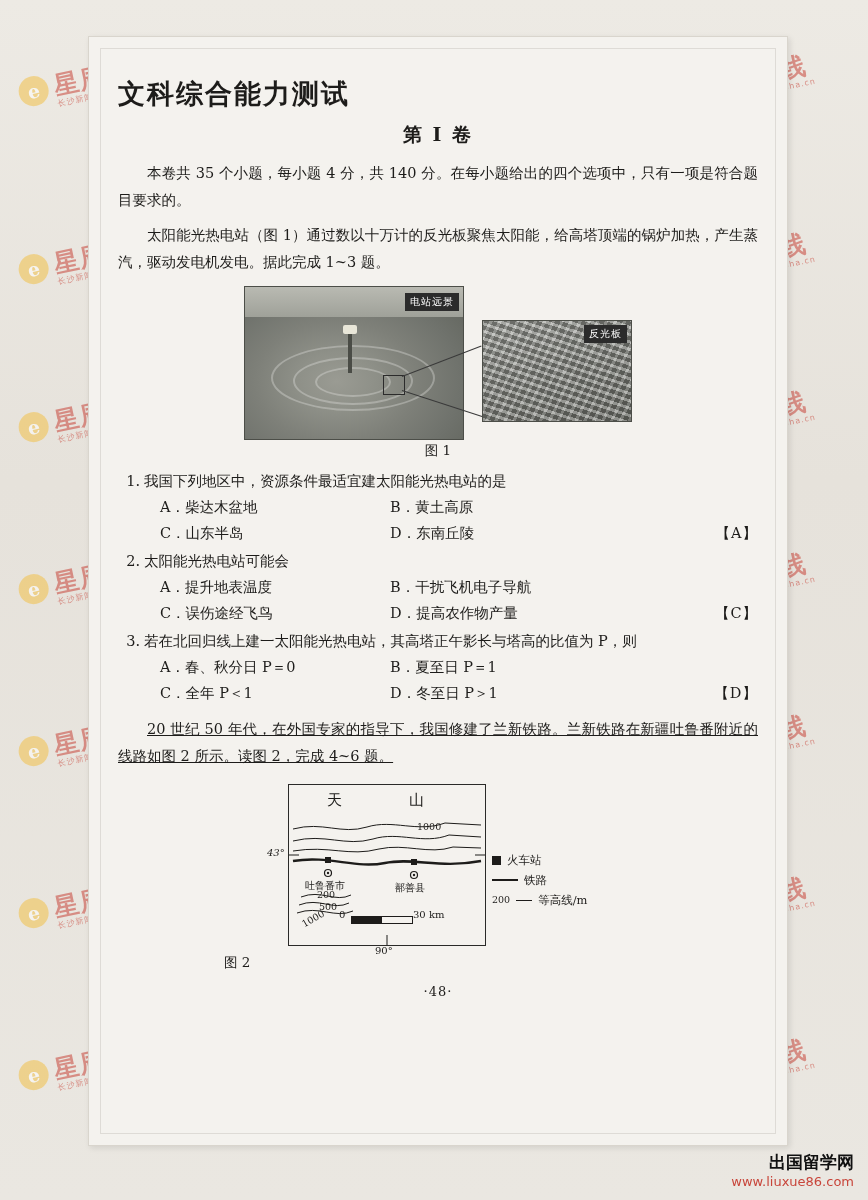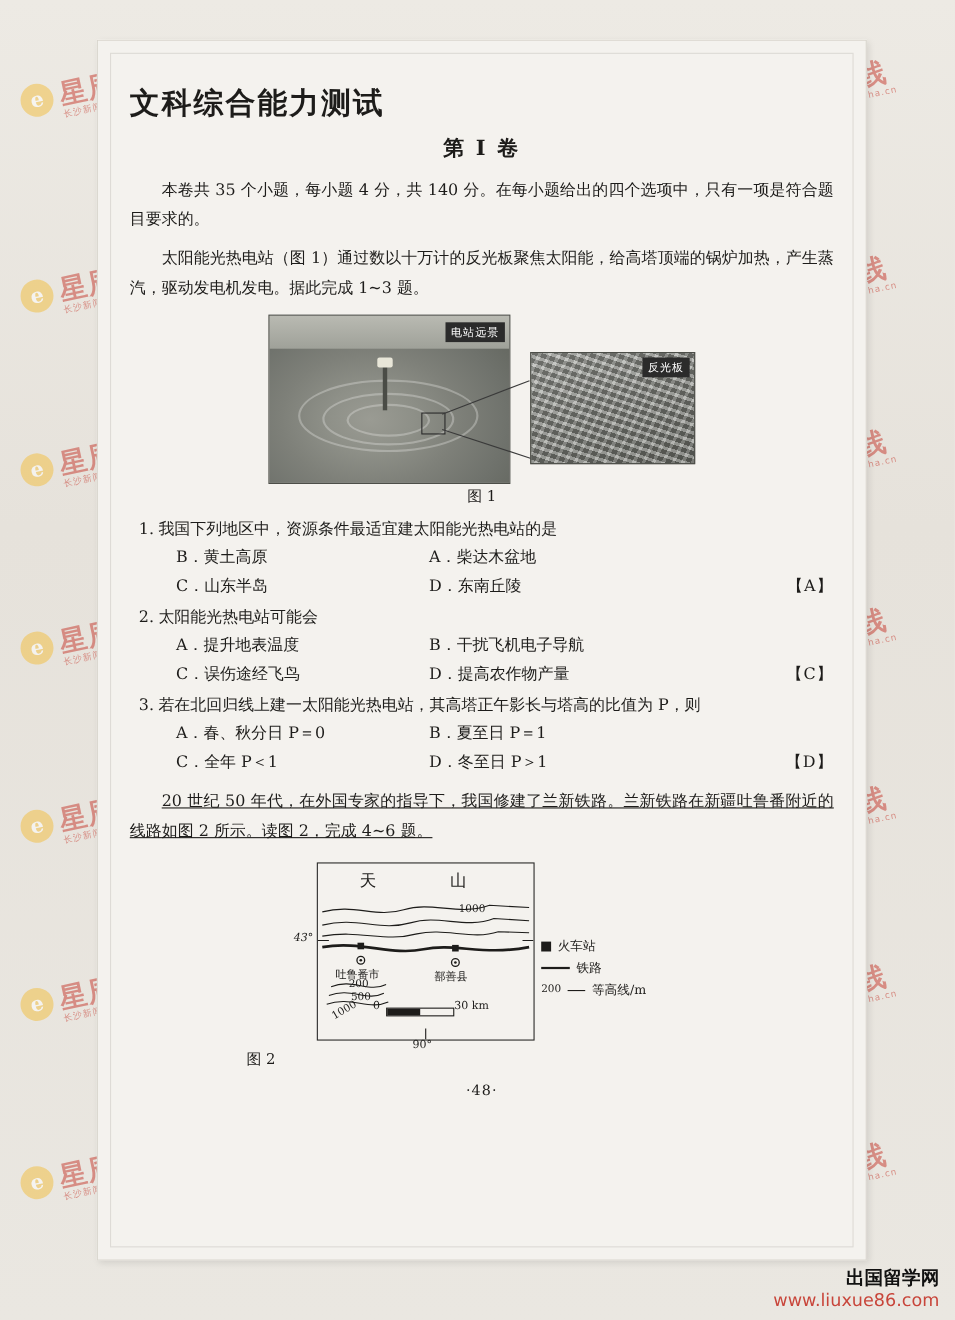--- a/index.html
+++ b/index.html
@@ -148,21 +148,21 @@
   .pagenum{
     text-align:center;font-size:13px;margin-top:12px;
     font-family:"DejaVu Serif","Liberation Serif",serif;letter-spacing:1px;
   }
   
   .credit{
     position:absolute;right:14px;bottom:8px;text-align:right;line-height:20px;
   }
   .credit .c1{font-size:17px;color:#111;font-weight:bold;
     font-family:"DejaVu Serif","Liberation Serif",serif;}
-  .credit .c2{font-size:16px;color:#c8453a;font-family:"DejaVu Sans","Liberation Sans",sans-serif;}
+  .credit .c2{font-size:13px;color:#c8453a;font-family:"DejaVu Sans","Liberation Sans",sans-serif;}
   
   .ghost{
     position:absolute;color:rgba(90,88,82,.16);font-size:12px;
     font-family:"DejaVu Serif","Liberation Serif",serif;letter-spacing:2px;
     pointer-events:none;user-select:none;
   }
 </style>
 </head>
 <body>
 
@@ -236,22 +236,22 @@
           <div class="cobble"></div>
           <div class="labelB">反光板</div>
         </div>
       </div>
       <div class="figcap">图 1</div>
 
       <div class="qline">
         <span class="qnum">1.</span><span>我国下列地区中，资源条件最适宜建太阳能光热电站的是</span>
       </div>
       <div class="opts">
+        <span class="opt">A．柴达木盆地</span>
         <span class="opt second">B．黄土高原</span>
-        <span class="opt">A．柴达木盆地</span>
       </div>
       <div class="opts">
         <span class="opt">C．山东半岛</span>
         <span class="opt second">D．东南丘陵</span>
         <span class="ans">【A】</span>
       </div>
 
       <div class="qline">
         <span class="qnum">2.</span><span>太阳能光热电站可能会</span>
       </div>

